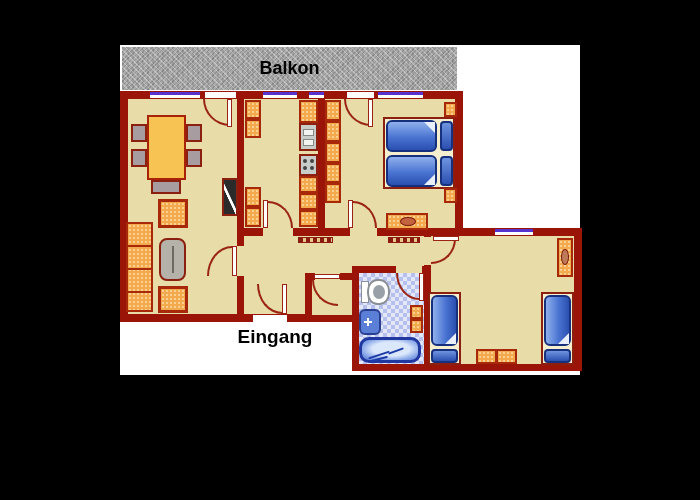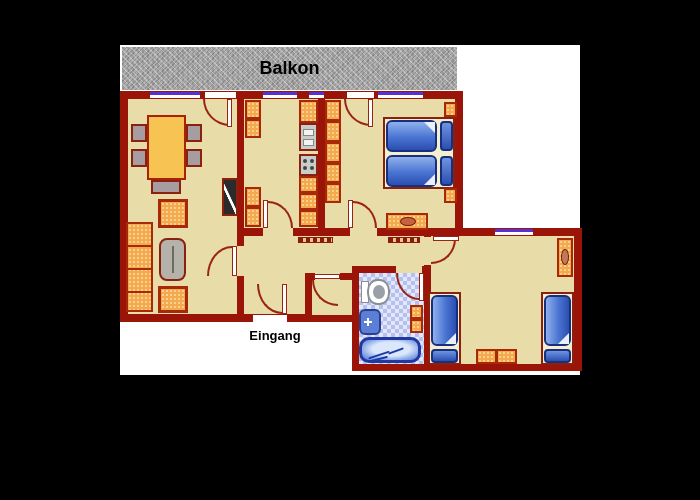--- a/index.html
+++ b/index.html
@@ -211,16 +211,16 @@
   <div class="abs arc arc-bl" style="left:257px;top:284px;width:25px;height:30px;"></div>
   <div class="abs leaf" style="left:282px;top:284px;width:5px;height:30px;"></div>
   <div class="abs arc arc-bl" style="left:312px;top:280px;width:26px;height:26px;"></div>
   <div class="abs leaf" style="left:314px;top:274px;width:26px;height:5px;"></div>
   <div class="abs arc arc-bl" style="left:396px;top:273px;width:23px;height:27px;"></div>
   <div class="abs leaf" style="left:419px;top:273px;width:5px;height:28px;"></div>
   <div class="abs arc arc-br" style="left:431px;top:239px;width:25px;height:25px;"></div>
   <div class="abs leaf" style="left:433px;top:236px;width:26px;height:5px;"></div>
 
   <div class="abs" style="left:215px;top:326px;width:120px;height:20px;text-align:center;">
-    <span class="lbl" style="font-size:13px;">Eingang</span>
+    <span class="lbl" style="font-size:19px;">Eingang</span>
   </div>
 
 </div>
 
 </body></html>

